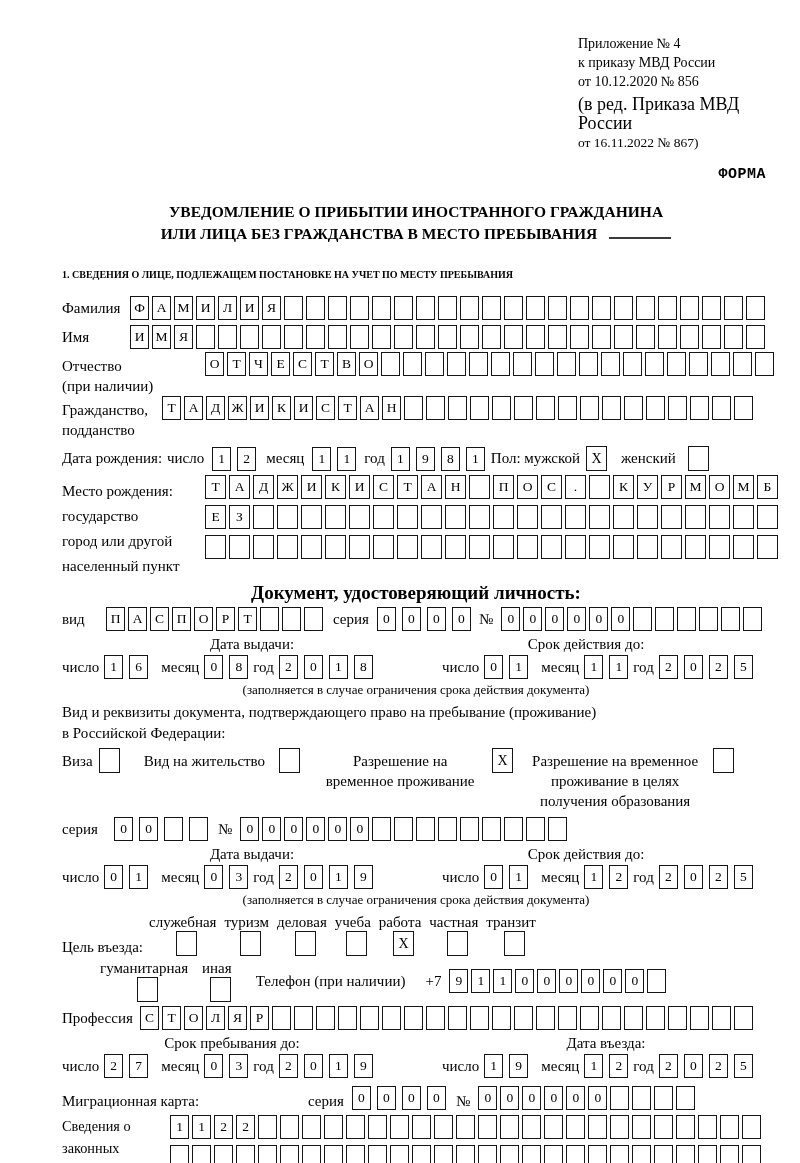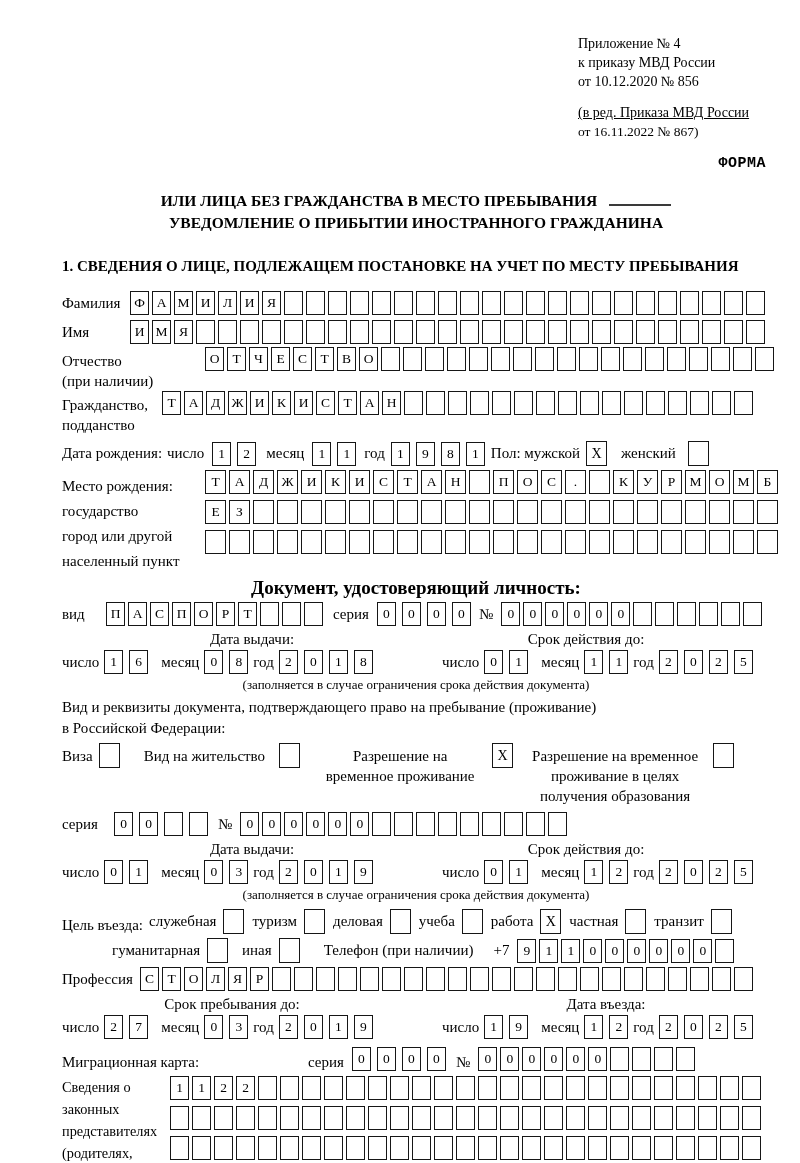--- a/index.html
+++ b/index.html
@@ -4,60 +4,60 @@
 <style>
   * { box-sizing: border-box; }
   html,body { margin:0; padding:0; background:#fff; }
   .page {
     width:800px; height:1163px; background:#fff; color:#000;
     font-family:"Liberation Serif","DejaVu Serif",serif; font-size:15px;
     padding:34px 30px 0 62px; overflow:hidden; position:relative;
   }
   
   .hdr { margin-left:auto; width:192px; line-height:19px; font-size:14px; }
-  .hdr .gap { margin-top:12px; font-size:14px;text-decoration:underline; }
+  .hdr .gap { margin-top:4px; font-size:18px; }
   .hdr .small { font-size:13.5px; }
   .forma { text-align:right; font-weight:bold; margin-top:14px; padding-right:4px; letter-spacing:.5px;font-family:Liberation Mono, monospace; }
   .title { text-align:center; font-weight:bold; margin-top:18px; line-height:22px; font-size:15.5px; }
   .uline { display:inline-block; width:62px; border-bottom:2.5px solid #3a3a3a; margin-left:12px; }
-  .sec1 { font-weight:bold; margin-top:24px; font-size:15px; }
+  .sec1 { font-weight:bold; margin-top:24px; font-size:10px; }
 
   .frow { display:flex; align-items:flex-start; margin-top:5px; }
   .lbl { flex:0 0 auto; padding-top:4px; }
   .lblblock { flex:0 0 auto; line-height:20px; padding-top:4px; }
   .cells { display:flex; gap:3px; flex-wrap:nowrap; }
   .cell { flex:0 0 auto; width:19px; height:24px; border:1.6px solid #161616;
           display:flex; align-items:center; justify-content:center; font-size:13.5px; }
   .wide .cell { width:21px; }
   .vcells { display:flex; flex-direction:column; gap:6px; }
   .box { width:21px; height:25px; border:1.6px solid #161616; display:inline-flex; flex:0 0 auto;
          align-items:center; justify-content:center; font-size:14px; }
   .w36{width:36px} .w44{width:44px} .w68{width:68px} .w78{width:78px} .w92{width:92px} .w105{width:105px} .w143{width:143px} .w150{width:150px}
   .mt3{margin-top:3px} .mt4{margin-top:4px} .mt6{margin-top:6px} .mt8{margin-top:8px}
   .mt16{margin-top:16px} .mt0{margin-top:0}
   .ml6{margin-left:6px} .ml8{margin-left:8px} .ml10{margin-left:10px} .ml12{margin-left:12px}
-  .ml14{margin-left:14px} .ml20{margin-left:20px} .ml24{margin-left:24px} .ml38{margin-left:50px}
+  .ml14{margin-left:14px} .ml20{margin-left:20px} .ml24{margin-left:24px} .ml38{margin-left:38px}
   .ml96{margin-left:96px}
 
   .doc-heading { text-align:center; font-weight:bold; margin-top:3px; font-size:19px; }
 
   
   .dgrid { display:grid; grid-template-columns:380px 1fr; margin-top:4px; row-gap:2px; }
   .dg-h { text-align:center; line-height:18px; }
   .dg-h.r { padding-right:40px; }
   .dg-row { display:flex; align-items:center; gap:5px; }
   .dcells { display:flex; gap:6px; }
   .dg-note { grid-column:1/3; text-align:center; font-size:13px; margin-top:1px; }
 
   .permit-row { display:flex; align-items:flex-start; margin-top:6px; }
   .po-label { line-height:20px; padding-top:3px; }
   .po-c { text-align:center; }
   .po3 { width:160px; } .po4 { width:176px; }
 
-  .opt { display:inline-flex; align-items:center; }
+  .opt { display:inline-flex; align-items:center;flex-direction:column; }
   .opt .box { margin-left:7px; }
 
   .reps { display:flex; margin-top:5px; }
   .reps-labels { width:100px; flex:0 0 auto; line-height:22px; font-size:14.3px; }
   .reps-right { margin-left:8px; }
   .reps-caption { font-size:13.5px; margin-top:9px; margin-left:56px; }
 </style>
 </head>
 <body>
 
@@ -67,22 +67,22 @@
     <div>Приложение № 4</div>
     <div>к приказу МВД России</div>
     <div>от 10.12.2020 № 856</div>
     <div class="gap">(в ред. Приказа МВД России</div>
     <div class="small">от 16.11.2022 № 867)</div>
   </div>
 
   <div class="forma">ФОРМА</div>
 
   <div class="title">
+    <div>УВЕДОМЛЕНИЕ О ПРИБЫТИИ ИНОСТРАННОГО ГРАЖДАНИНА</div>
     <div><span>ИЛИ ЛИЦА БЕЗ ГРАЖДАНСТВА В МЕСТО ПРЕБЫВАНИЯ</span><span class="uline"></span></div>
-    <div>УВЕДОМЛЕНИЕ О ПРИБЫТИИ ИНОСТРАННОГО ГРАЖДАНИНА</div>
   </div>
 
   <div class="sec1">1. СВЕДЕНИЯ О ЛИЦЕ, ПОДЛЕЖАЩЕМ ПОСТАНОВКЕ НА УЧЕТ ПО МЕСТУ ПРЕБЫВАНИЯ</div>
 
   <div class="frow mt16">
     <div class="lbl w68">Фамилия</div>
     <div class="cells">
         <span class="cell">Ф</span>
         <span class="cell">А</span>
         <span class="cell">М</span>

